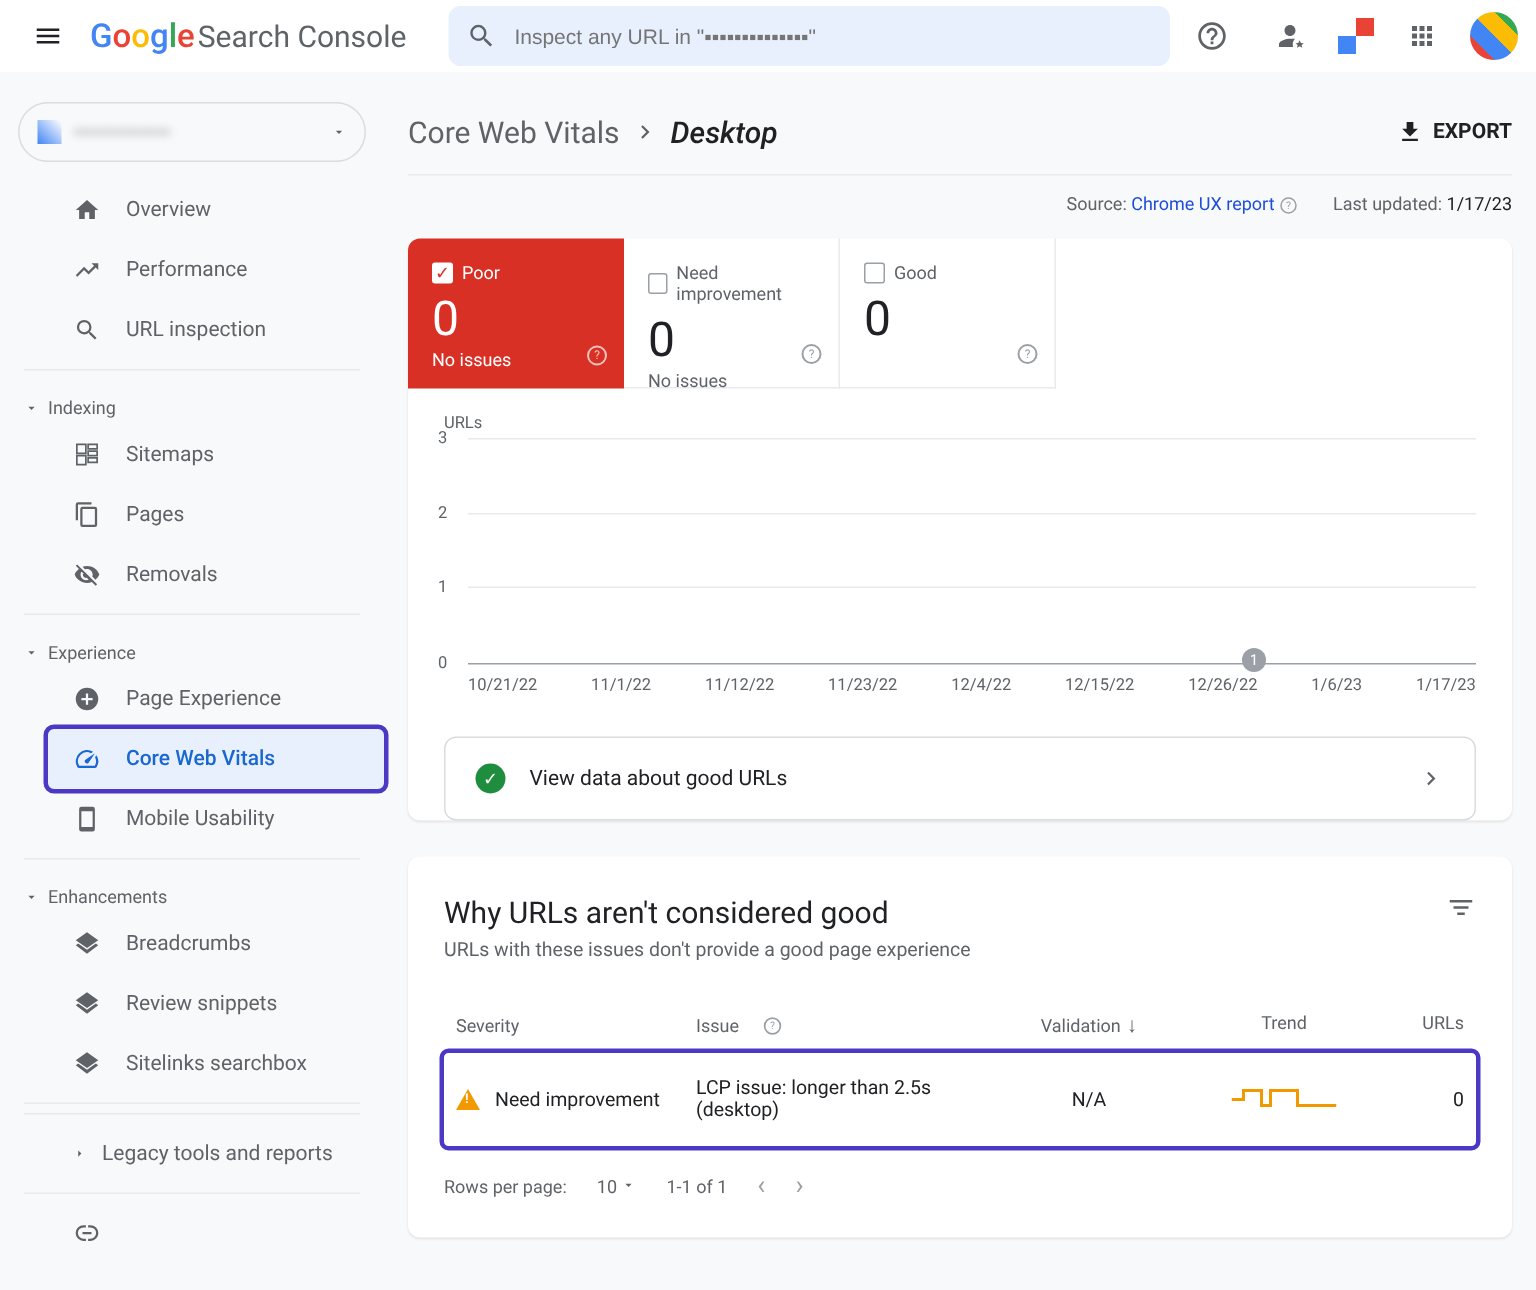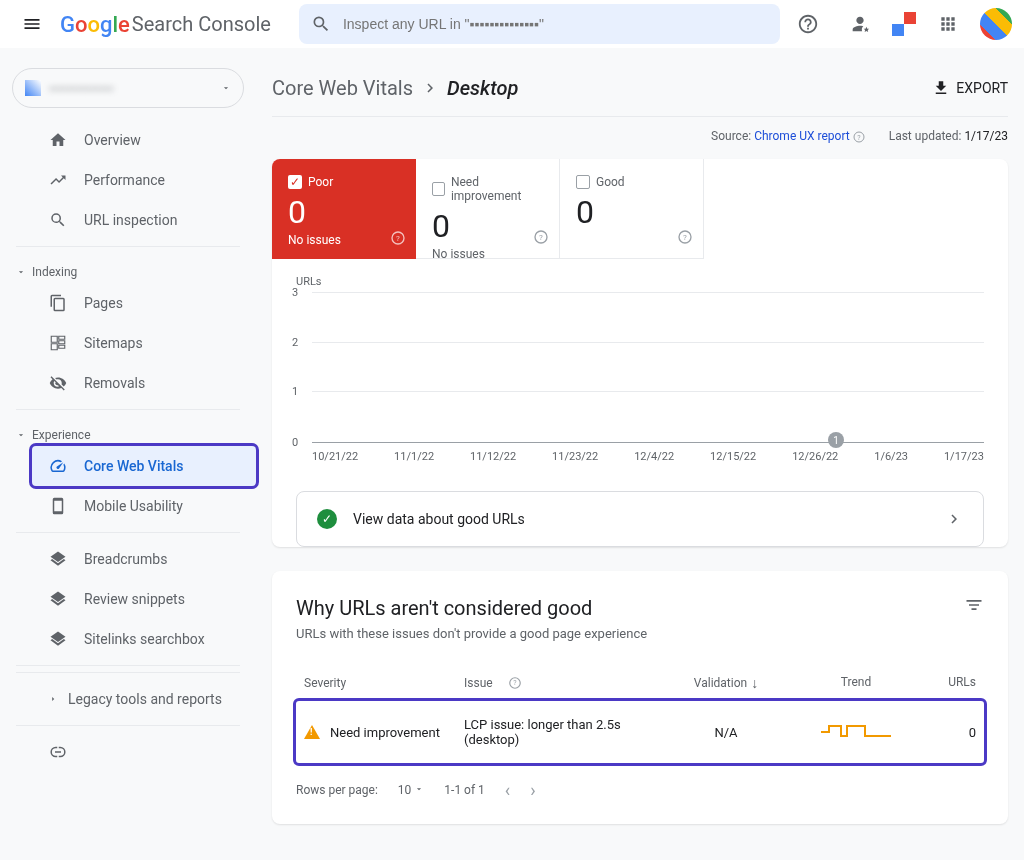--- a/index.html
+++ b/index.html
@@ -31,21 +31,21 @@
 .nav-item .icon { width: 20px; display: flex; justify-content: center; }
 .nav-section { padding: 12px 16px 4px; font-size: 12px; color: #5f6368; display: flex; align-items: center; gap: 6px; }
 .nav-hr { border: none; border-top: 1px solid #e8eaed; margin: 6px 16px; }
 
 
 .main { flex: 1; padding: 16px 16px 32px; min-width: 0; }
 .breadcrumb-row { display: flex; align-items: center; justify-content: space-between; padding: 12px 0 16px; border-bottom: 1px solid #e8eaed; margin-bottom: 12px; }
 .breadcrumb { display: flex; align-items: center; gap: 8px; font-size: 20px; }
 .bc-link { color: #5f6368; }
 .bc-current { color: #202124; font-weight: 500; font-style: italic; }
-.export-btn { display: flex; align-items: center; gap: 6px; font-weight: 400; cursor: pointer; }
+.export-btn { display: flex; align-items: center; gap: 6px; font-weight: 700; cursor: pointer; }
 .meta-row { display: flex; justify-content: flex-end; gap: 24px; font-size: 12px; color: #5f6368; padding: 0 0 16px; }
 .meta-row a { color: #1d4ed8; text-decoration: none; }
 
 .card { background: #fff; border-radius: 8px; box-shadow: 0 1px 2px rgba(0,0,0,0.1); margin-bottom: 24px; }
 .status-tabs { display: flex; }
 .status-tab { width: 144px; height: 100px; padding: 16px; border-right: 1px solid #e8eaed; border-bottom: 1px solid #e8eaed; position: relative; cursor: pointer; }
 .status-tab.active-poor { background: #d93025; color: #fff; border-radius: 8px 0 0 0; border: none; }
 .status-tab .label { font-size: 12px; display: flex; align-items: center; gap: 6px; }
 .status-tab .value { font-size: 32px; margin-top: 4px; }
 .status-tab .sub { font-size: 12px; margin-top: 2px; }
@@ -164,67 +164,81 @@
 
     <div class="nav-section">
         <svg width="10" height="10" viewBox="0 0 24 24">
           <path d="M7 10l5 5 5-5z"></path>
         </svg>
         <span>Indexing</span>
       </div>
     <div class="nav-item">
         <span class="icon">
           <svg width="18" height="18" viewBox="0 0 24 24">
+            <path d="M3 3h8v8H3zm10 0h8v4h-8zm0 6h8v4h-8zm0 6h8v4h-8zM3 13h8v8H3z" fill="none" stroke="currentColor" stroke-width="1.5"></path>
+          </svg>
+        </span>
+        <span>Sitemaps</span>
+      </div>
+    <div class="nav-item">
+        <span class="icon">
+          <svg width="18" height="18" viewBox="0 0 24 24">
             <path d="M16 1H4a2 2 0 00-2 2v14h2V3h12V1zm3 4H8a2 2 0 00-2 2v14a2 2 0 002 2h11a2 2 0 002-2V7a2 2 0 00-2-2zm0 16H8V7h11v14z"></path>
           </svg>
         </span>
         <span>Pages</span>
-      </div>
-    <div class="nav-item">
-        <span class="icon">
-          <svg width="18" height="18" viewBox="0 0 24 24">
-            <path d="M3 3h8v8H3zm10 0h8v4h-8zm0 6h8v4h-8zm0 6h8v4h-8zM3 13h8v8H3z" fill="none" stroke="currentColor" stroke-width="1.5"></path>
-          </svg>
-        </span>
-        <span>Sitemaps</span>
       </div>
     <div class="nav-item">
         <span class="icon">
           <svg width="18" height="18" viewBox="0 0 24 24">
             <path d="M12 7c2.76 0 5 2.24 5 5 0 .65-.13 1.26-.36 1.83l2.92 2.92A11.82 11.82 0 0023 12c-1.73-4.39-6-7.5-11-7.5-1.4 0-2.74.25-3.98.7l2.16 2.16C10.74 7.13 11.35 7 12 7zM2 4.27l2.28 2.28.46.46A11.8 11.8 0 001 12c1.73 4.39 6 7.5 11 7.5 1.55 0 3.03-.3 4.38-.84l.42.42L19.73 22 21 20.73 3.27 3 2 4.27zM7.53 9.8l1.55 1.55c-.05.21-.8.43-.8.65 0 1.66 1.34 3 3 3 .22 0 .44-.03.65-.08l1.55 1.55c-.67.33-1.41.53-2.2.53-2.76 0-5-2.24-5-5 0-.79.2-1.53.53-2.2z"></path>
           </svg>
         </span>
         <span>Removals</span>
       </div>
     <hr class="nav-hr">
 
     <div class="nav-section">
         <svg width="10" height="10" viewBox="0 0 24 24">
           <path d="M7 10l5 5 5-5z"></path>
         </svg>
         <span>Experience</span>
       </div>
+    <div class="nav-item">
+        <span class="icon">
+          <svg width="18" height="18" viewBox="0 0 24 24">
+            <path d="M12 2a10 10 0 100 20 10 10 0 000-20zm5 11h-4v4h-2v-4H7v-2h4V7h2v4h4v2z"></path>
+          </svg>
+        </span>
+        <span>Page Experience</span>
+      </div>
     <div class="nav-item active highlighted">
         <span class="icon">
           <svg width="18" height="18" viewBox="0 0 24 24">
             <path d="M20.38 8.57l-1.23 1.85a8 8 0 01-.22 7.58H5.07A8 8 0 0115.58 6.85l1.85-1.23A10 10 0 003.35 19a2 2 0 001.72 1h13.85a2 2 0 001.74-1 10 10 0 00-.27-10.44zM10.59 15.41a2 2 0 002.83 0l5.66-8.49-8.49 5.66a2 2 0 000 2.83z"></path>
           </svg>
         </span>
         <span>Core Web Vitals</span>
       </div>
     <div class="nav-item">
         <span class="icon">
           <svg width="18" height="18" viewBox="0 0 24 24">
             <path d="M17 1H7a2 2 0 00-2 2v18a2 2 0 002 2h10a2 2 0 002-2V3a2 2 0 00-2-2zm0 18H7V5h10v14z"></path>
           </svg>
         </span>
         <span>Mobile Usability</span>
       </div>
     <hr class="nav-hr">
 
+    <div class="nav-section">
+        <svg width="10" height="10" viewBox="0 0 24 24">
+          <path d="M7 10l5 5 5-5z"></path>
+        </svg>
+        <span>Enhancements</span>
+      </div>
     <div class="nav-item">
         <span class="icon">
           <svg width="18" height="18" viewBox="0 0 24 24">
             <path d="M12 2L2 9l10 7 10-7-10-7zm0 15.5L4.21 12 2 13.5 12 21l10-7.5L19.79 12 12 17.5z"></path>
           </svg>
         </span>
         <span>Breadcrumbs</span>
       </div>
     <div class="nav-item">
         <span class="icon">

